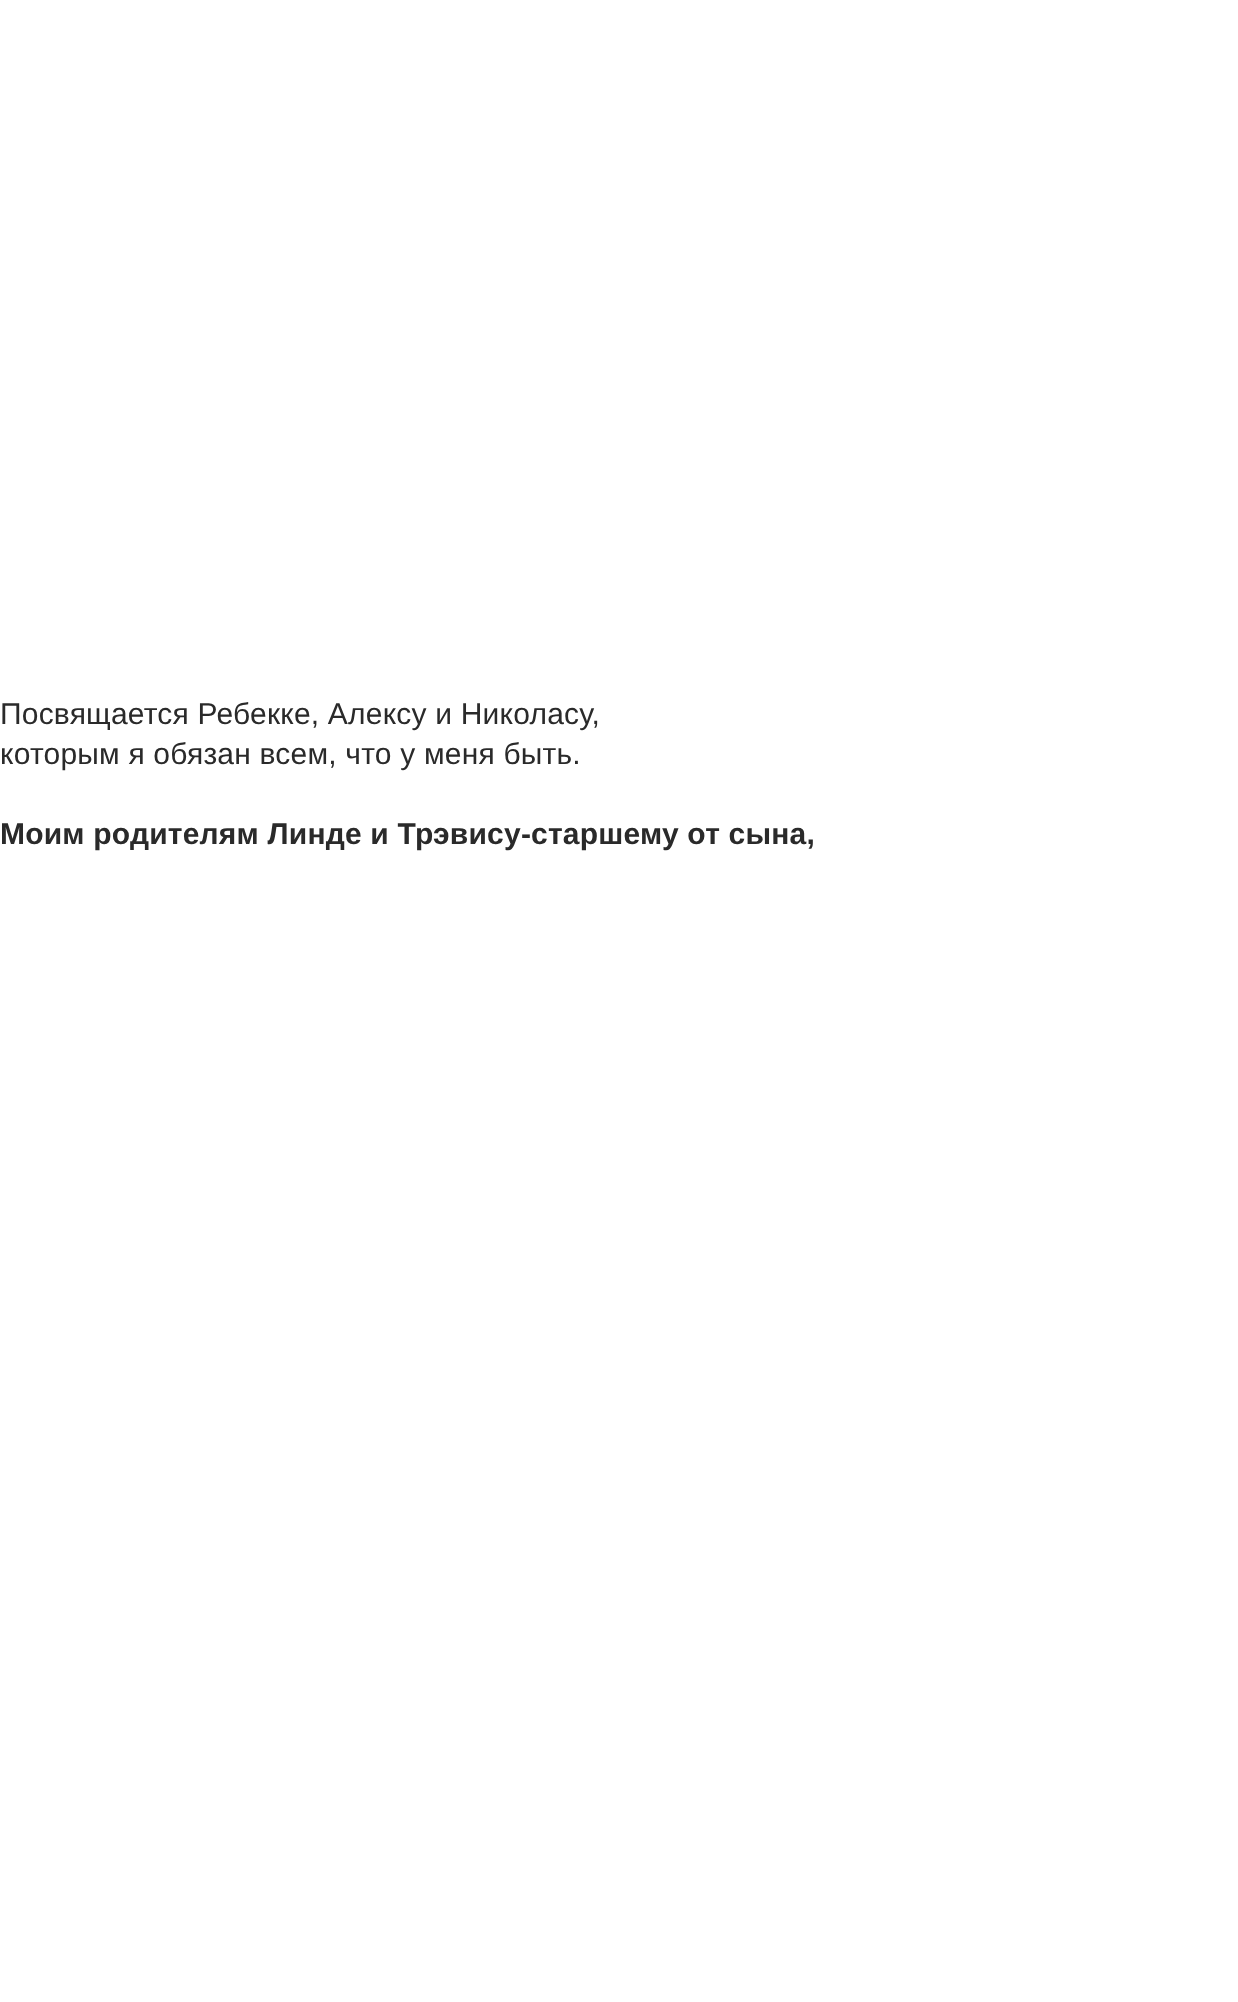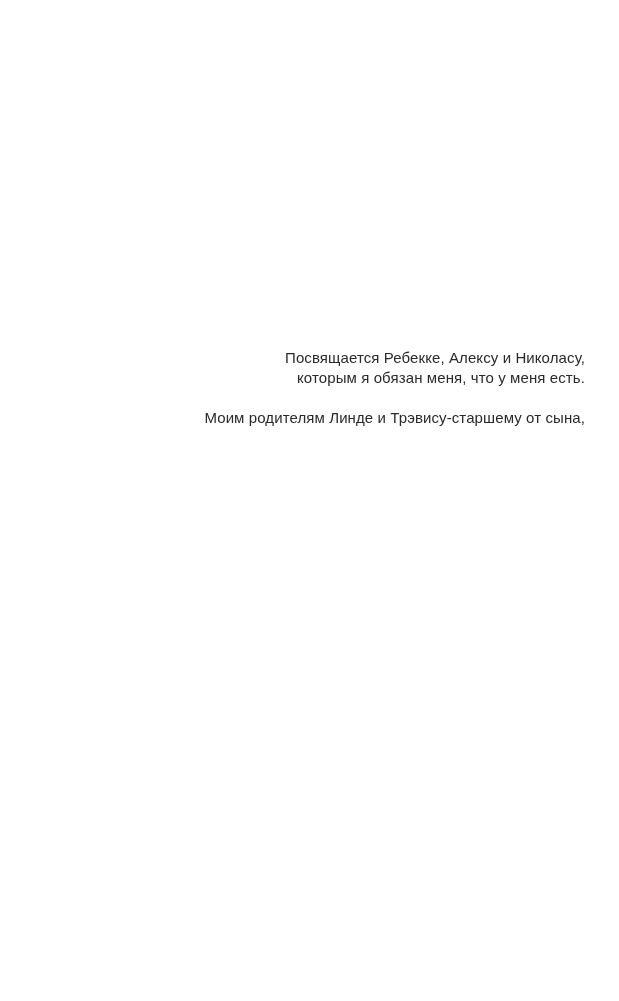--- a/index.html
+++ b/index.html
@@ -17,44 +17,45 @@
     position: relative;
     width: 619px;
     height: 1001px;
     background: #ffffff;
   }
   .dedication {
     position: absolute;
     top: 348px;
     left: 0;
     right: 34px; 
-    text-align: right;
+    text-align: left;
     color: #2a2a2a;
     font-size: 15px;
     line-height: 20px;
     letter-spacing: 0.1px;
   }
   .stanza {
     margin: 0 0 20px 0; 
     padding: 0;
   }
   .stanza:last-child {
     margin-bottom: 0;
+    font-weight: bold;
   }
   .line {
     display: block;
     white-space: nowrap;
   }
 </style>
 </head>
 <body>
 
 <div class="page">
   <div class="dedication">
     <p class="stanza">
       <span class="line">Посвящается Ребекке, Алексу и Николасу,</span>
-      <span class="line">которым я обязан меня, что у меня есть.</span>
+      <span class="line">которым я обязан всем, что у меня быть.</span>
     </p>
     <p class="stanza">
       <span class="line">Моим родителям Линде и Трэвису-старшему от сына,</span>
     </p>
   </div>
 </div>
 
 </body></html>

